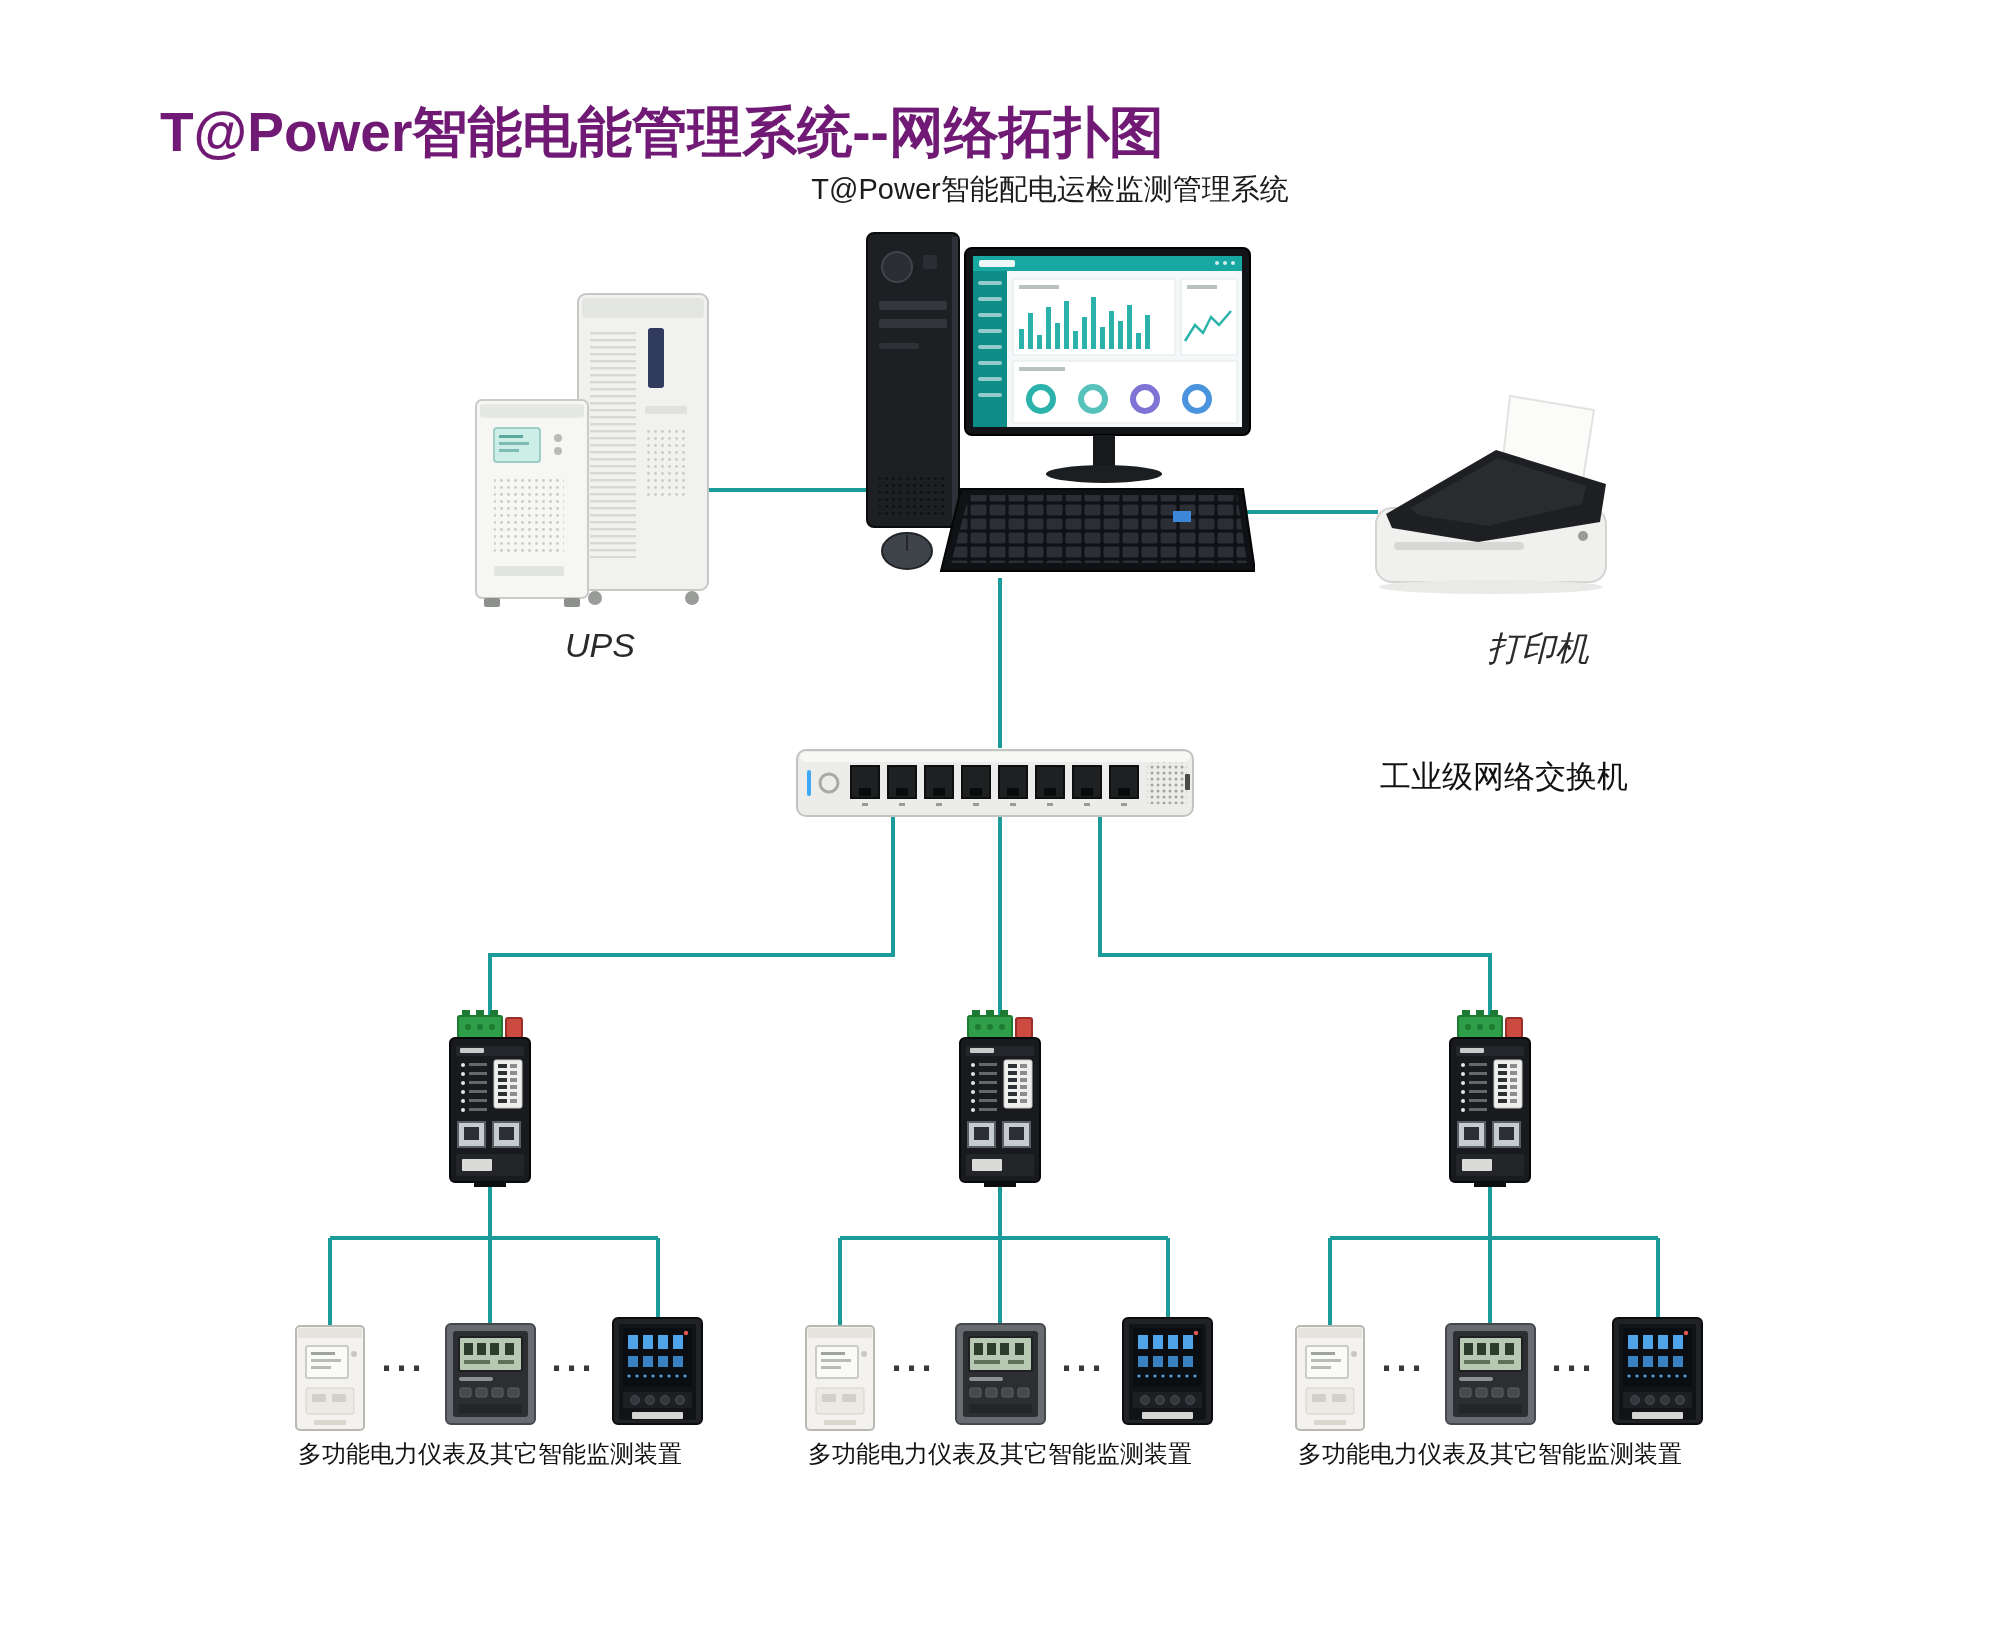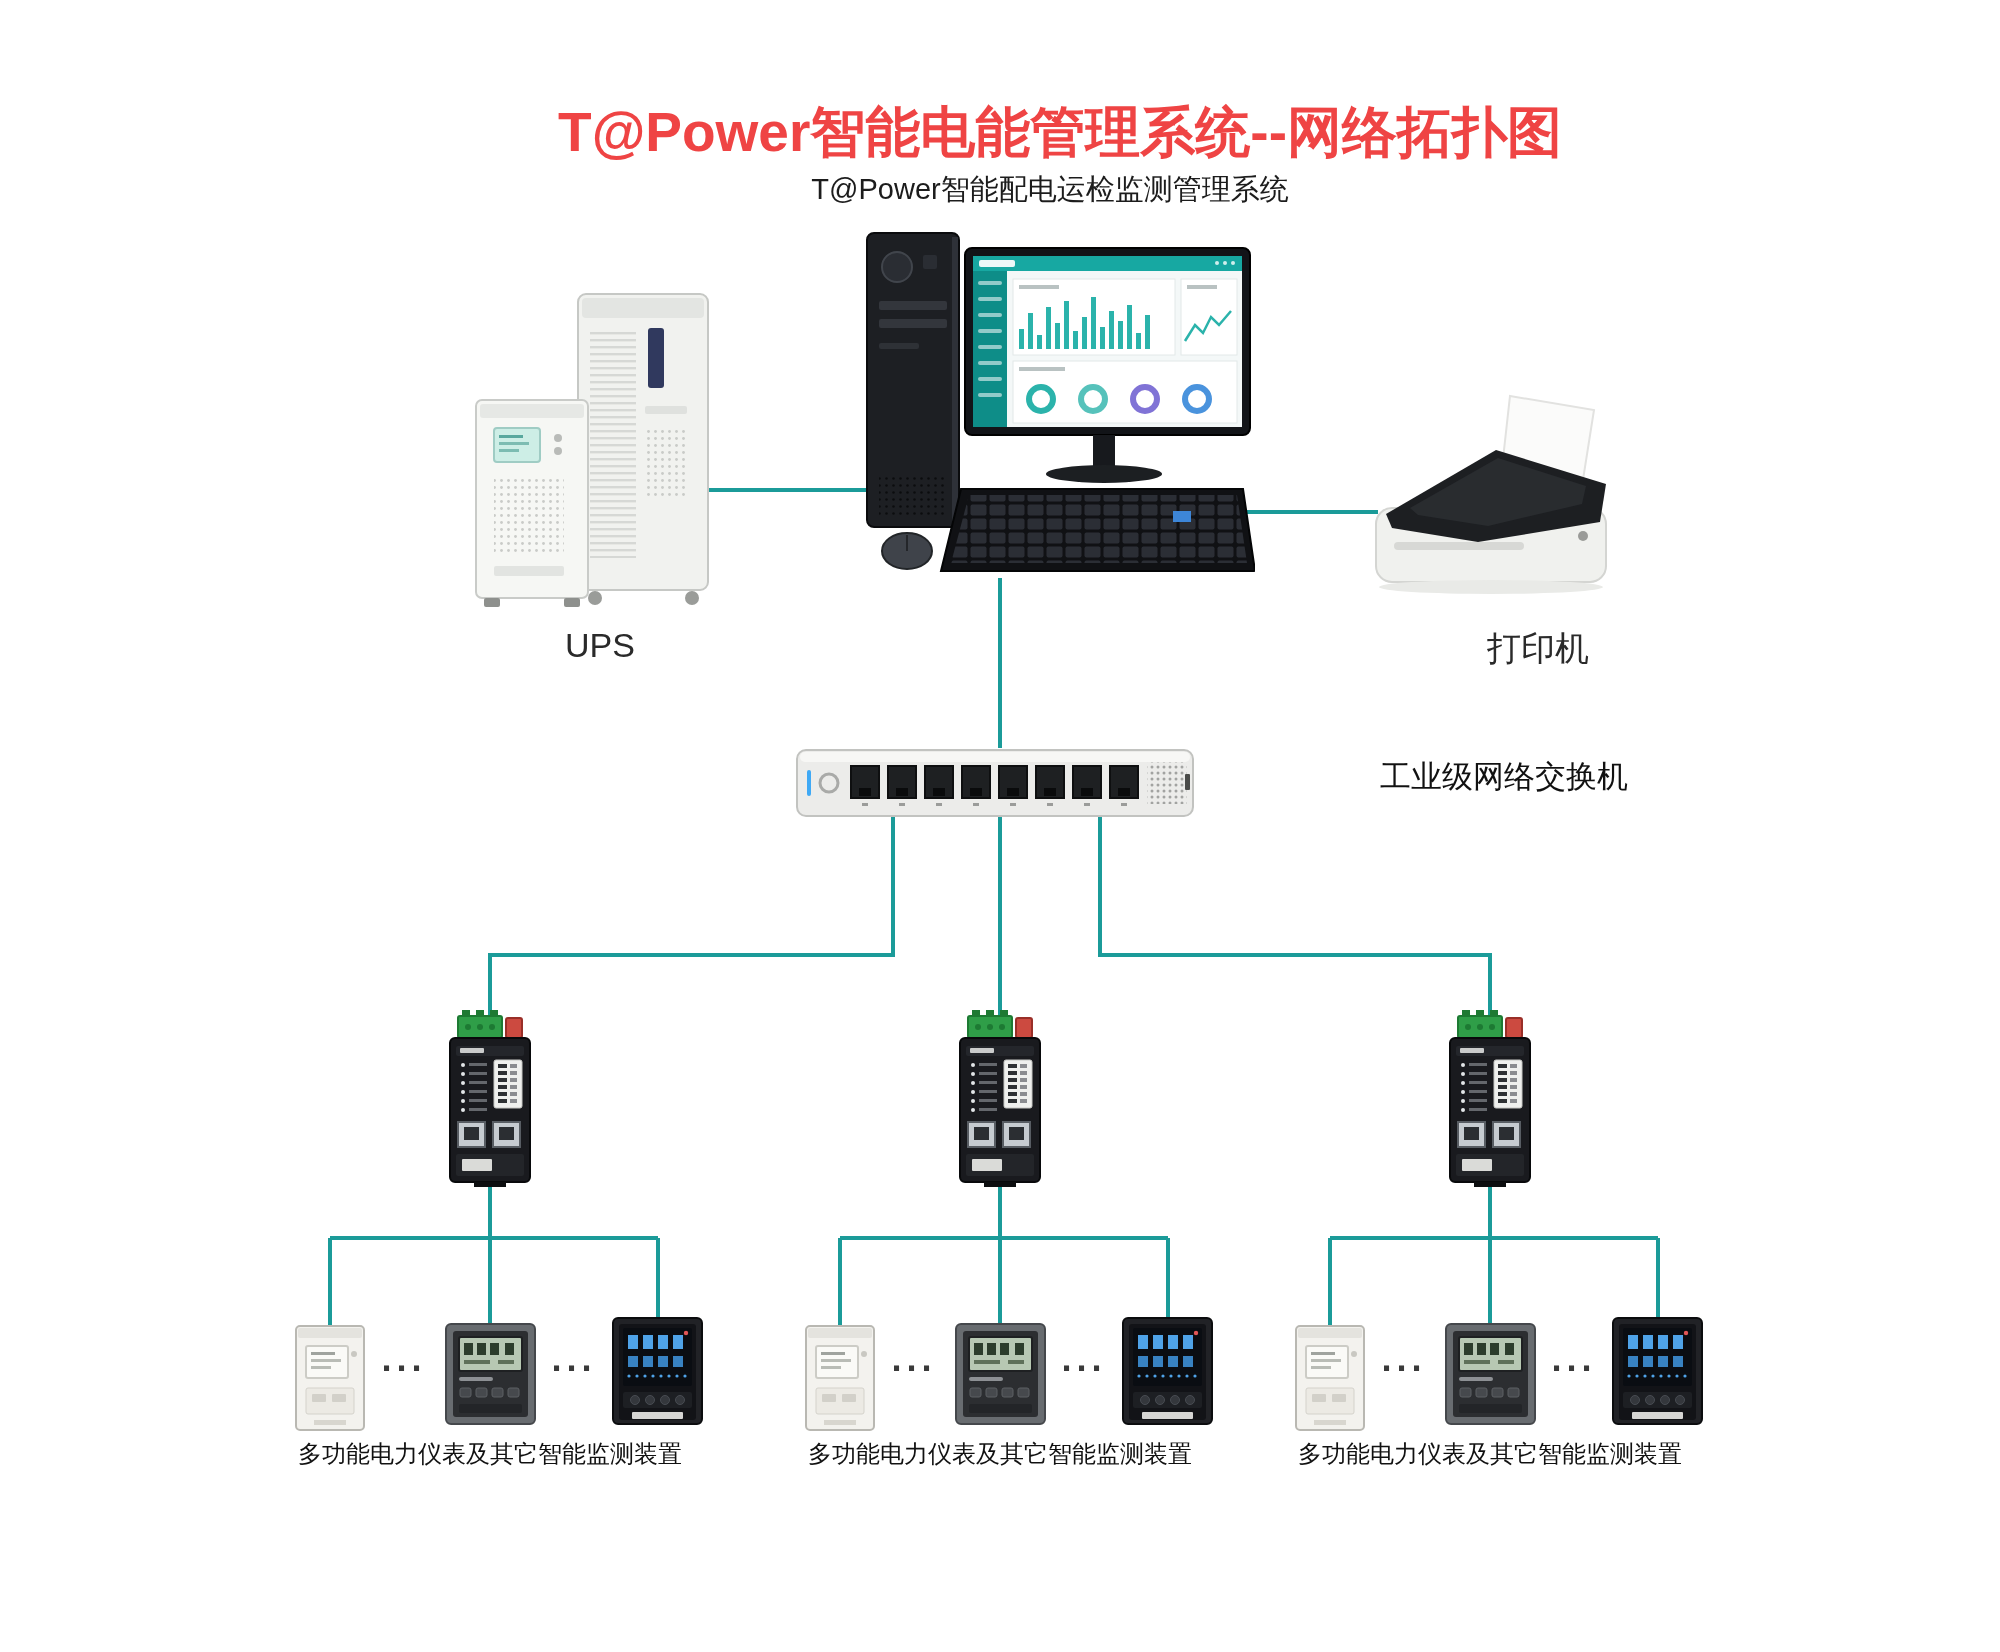--- a/index.html
+++ b/index.html
@@ -2,23 +2,23 @@
 <html><head>
 <meta charset="utf-8">
 <style>
   * { margin:0; padding:0; box-sizing:border-box; }
   html,body { background:#ffffff; }
   body { font-family:"Liberation Sans","DejaVu Sans",sans-serif; }
   .canvas { position:relative; width:2000px; height:1652px; background:#ffffff; overflow:hidden; }
   .abs { position:absolute; }
   svg.lines { position:absolute; left:0; top:0; }
   svg.dev { position:absolute; }
-  .title { font-size:55px; font-weight:bold; color:#ef4444; text-align:center; white-space:nowrap; }
+  .title { font-size:55px; font-weight:bold; color:#701a75; text-align:left; white-space:nowrap; }
   .subtitle { font-size:29px; color:#1c1c1c; text-align:center; white-space:nowrap; }
-  .dev-label { font-size:34px; color:#2a2a2a; text-align:center; white-space:nowrap; }
+  .dev-label { font-size:34px; color:#2a2a2a; text-align:center; white-space:nowrap;font-style:italic; }
   .switch-label { font-size:31px; color:#111; text-align:right; white-space:nowrap; }
   .group-label { font-size:24px; color:#111; text-align:center; white-space:nowrap; }
   .dots { font-size:36px; font-weight:bold; color:#3a3a3a; text-align:center; letter-spacing:3px; }
 </style>
 </head>
 <body>
 
 <svg width="0" height="0" style="position:absolute" aria-hidden="true">
   <defs>
     <pattern id="pDots" width="6" height="6" patternUnits="userSpaceOnUse">

